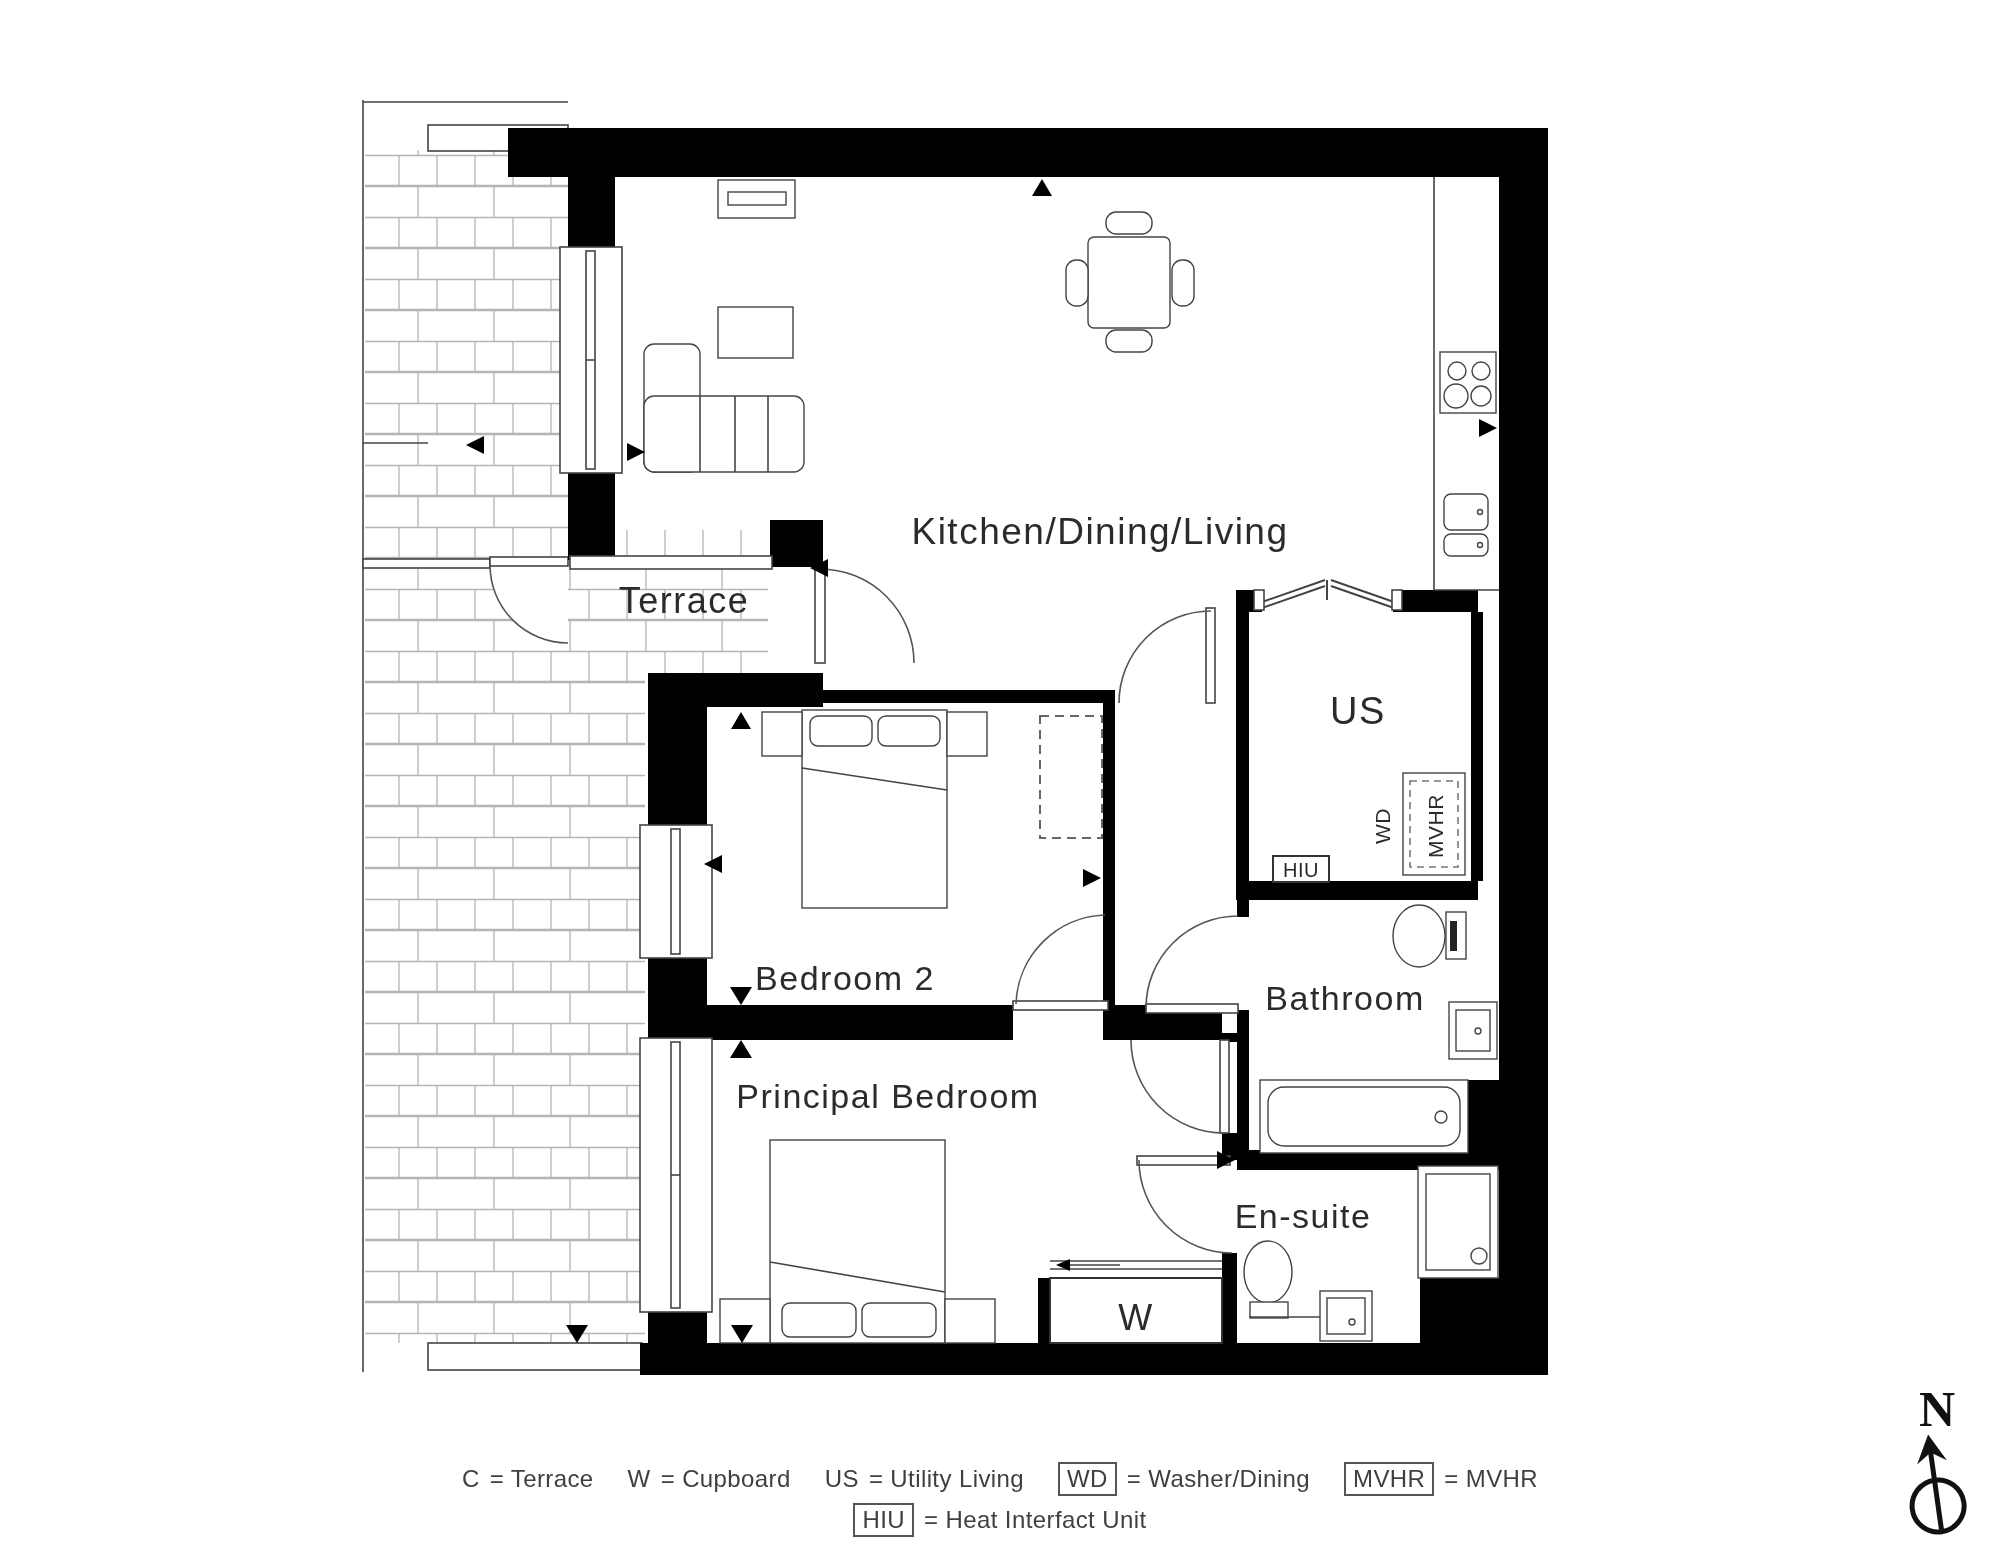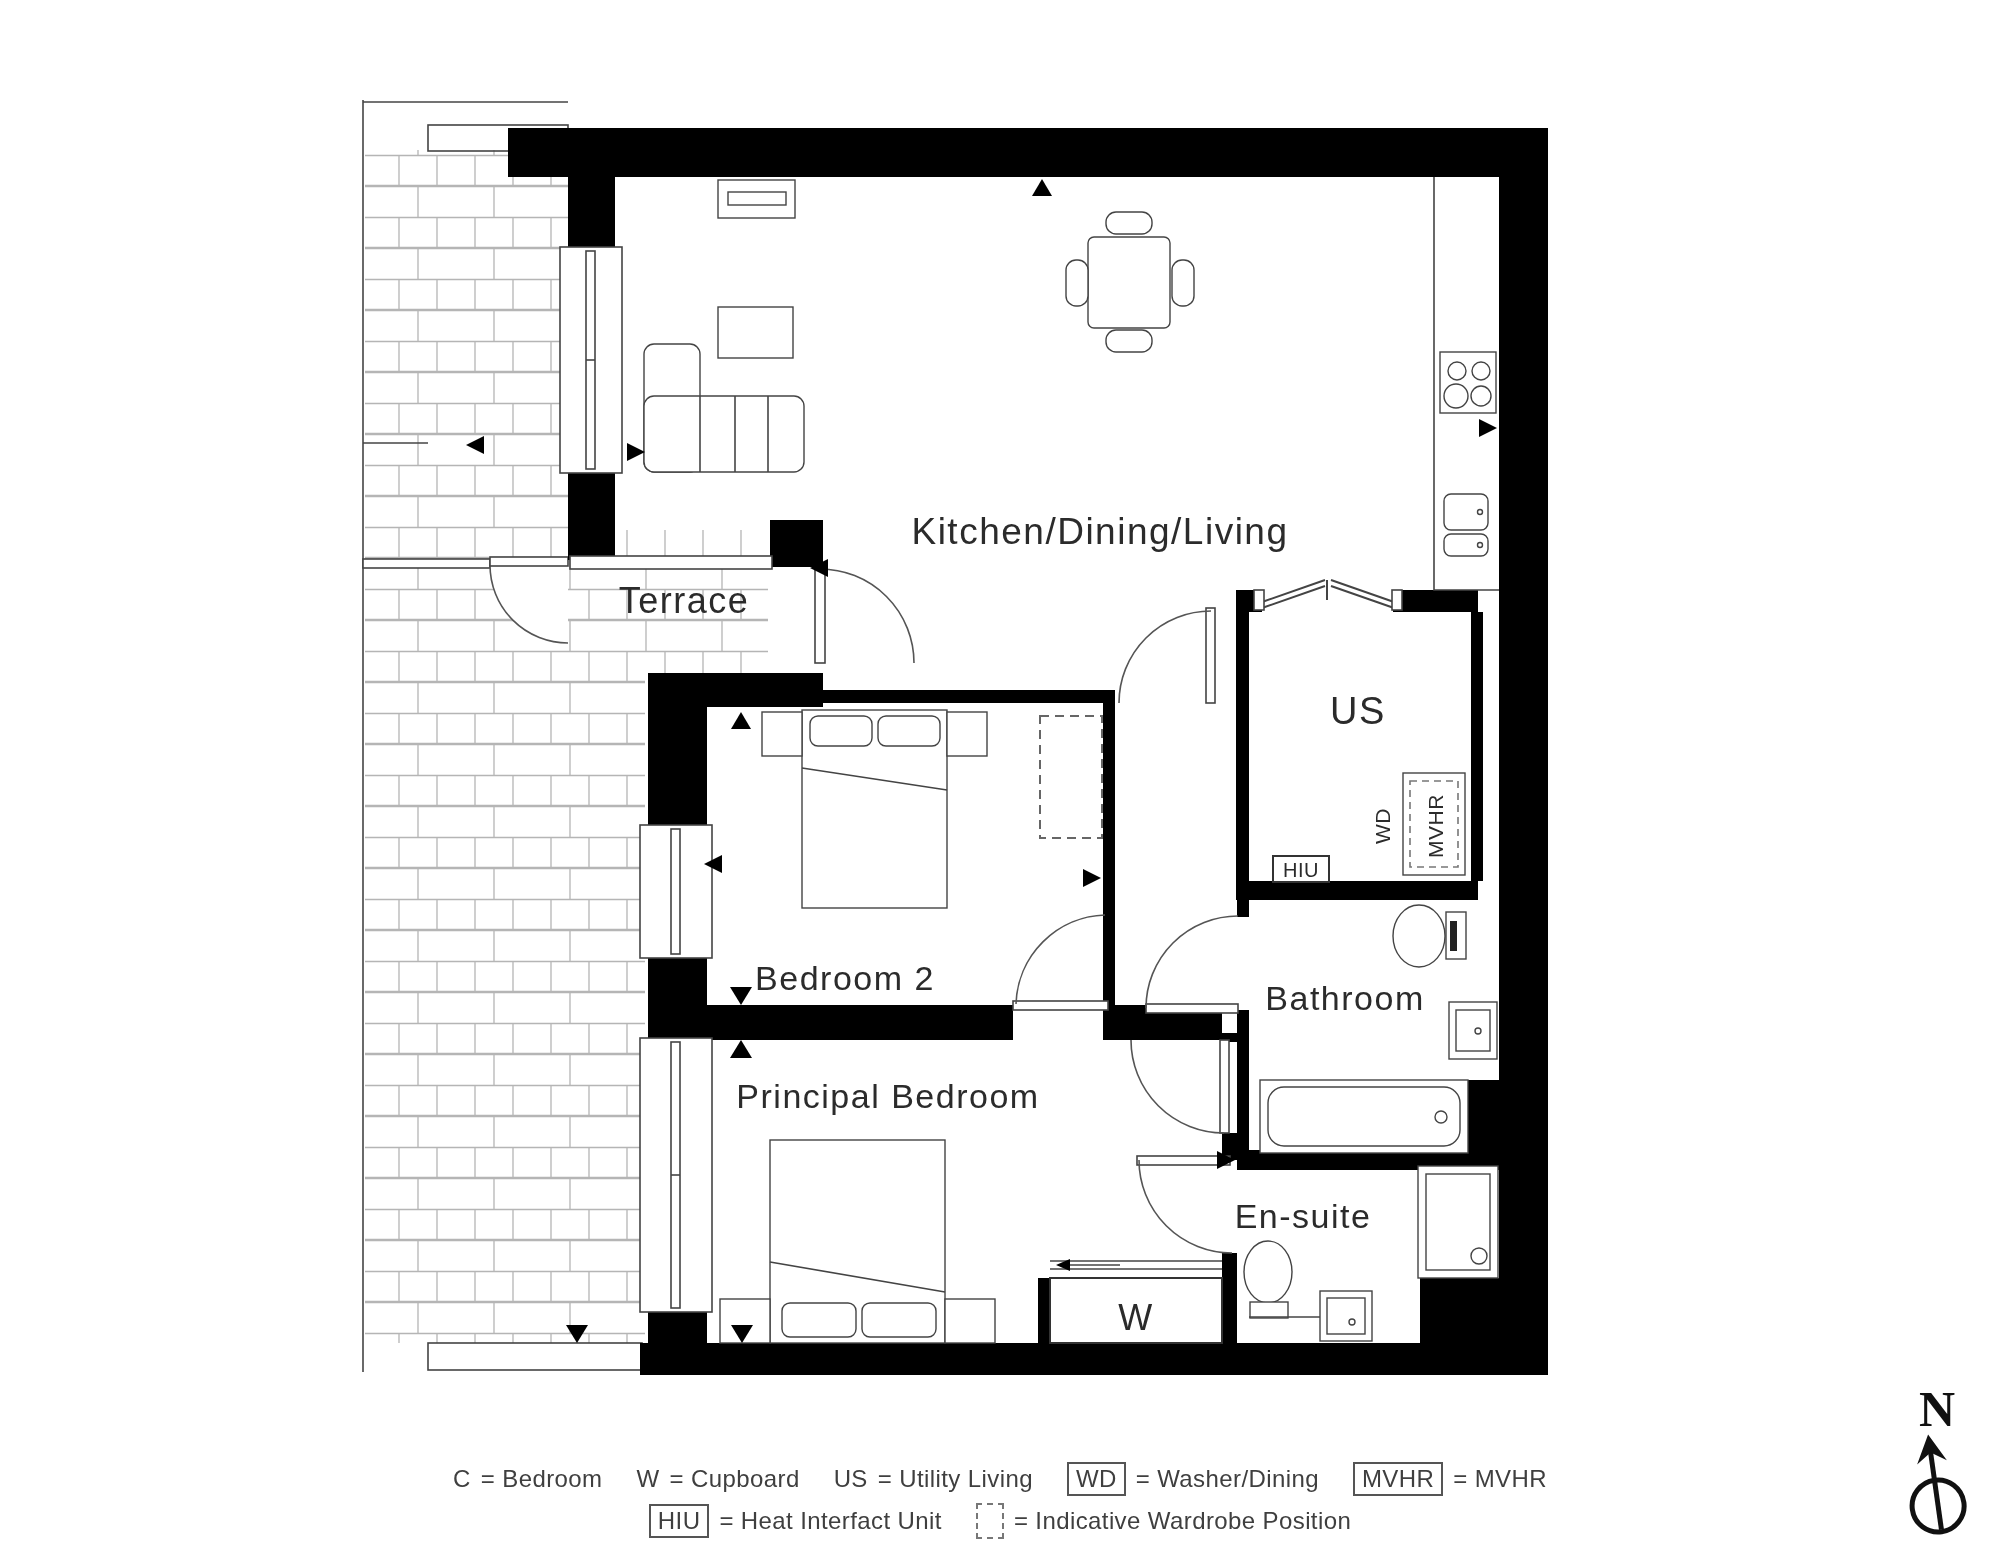--- a/index.html
+++ b/index.html
@@ -279,21 +279,21 @@
     <text class="room-label" x="1345" y="1010" font-size="34" text-anchor="middle">Bathroom</text>
     <text class="room-label" x="1303" y="1228" font-size="34" text-anchor="middle">En-suite</text>
     <text class="room-label" x="1136" y="1330" font-size="36" text-anchor="middle">W</text>
   </g>
 </svg>
 
 <div id="legend">
   <div class="legend-row">
     <span class="legend-item">
       <span class="legend-key">C</span>
-      <span>= Bedroom</span>
+      <span>= Terrace</span>
     </span>
     <span class="legend-item">
       <span class="legend-key">W</span>
       <span>= Cupboard</span>
     </span>
     <span class="legend-item">
       <span class="legend-key">US</span>
       <span>= Utility Living</span>
     </span>
     <span class="legend-item">
@@ -302,24 +302,20 @@
     </span>
     <span class="legend-item">
       <span class="legend-key boxed">MVHR</span>
       <span>= MVHR</span>
     </span>
   </div>
   <div class="legend-row">
     <span class="legend-item">
       <span class="legend-key boxed">HIU</span>
       <span>= Heat Interfact Unit</span>
-    </span>
-    <span class="legend-item">
-      <span class="dashed-box"></span>
-      <span>= Indicative Wardrobe Position</span>
     </span>
   </div>
 </div>
 
 <svg id="compass" viewBox="0 0 120 170">
   <text class="nletter" x="57" y="48" text-anchor="middle">N</text>
   <g transform="rotate(-8 57 120)">
     <circle cx="57" cy="128" r="26" fill="none" stroke="#111" stroke-width="5"></circle>
     <line x1="57" y1="152" x2="57" y2="66" stroke="#111" stroke-width="5"></line>
     <polygon points="57,56 42,84 57,74 72,84" fill="#111"></polygon>

